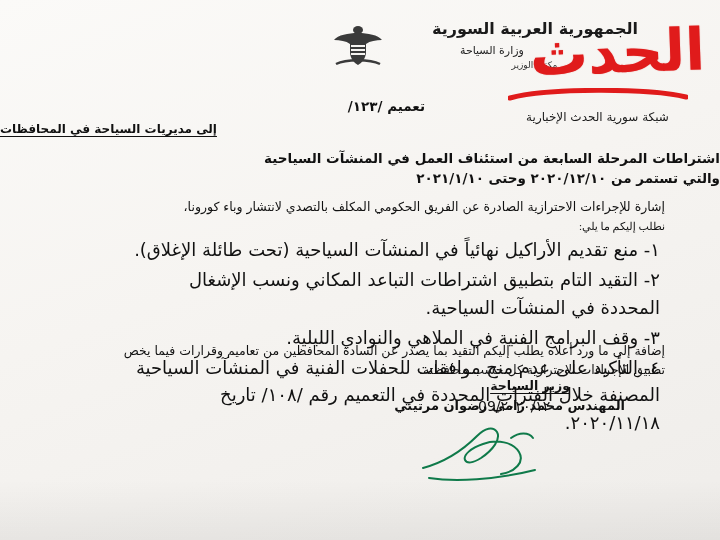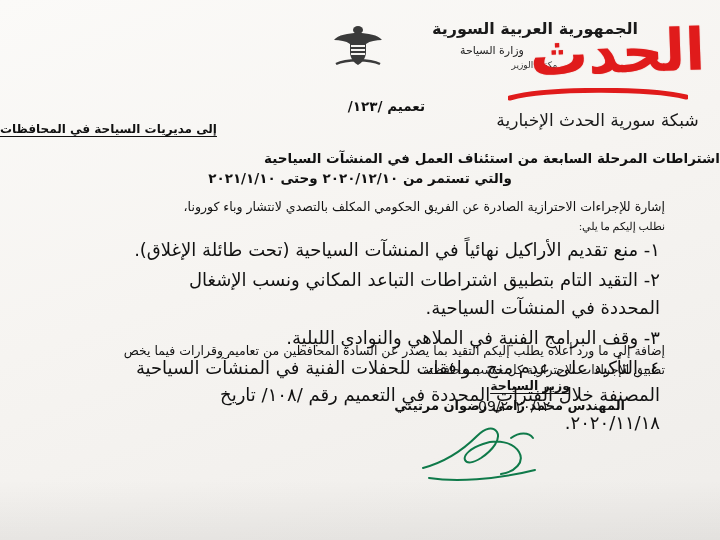--- a/index.html
+++ b/index.html
@@ -128,21 +128,21 @@
     left: 18px;
     top: 66px;
     width: 180px;
     height: 14px;
   }
   #logo-caption {
     position: absolute;
     left: 0;
     top: 88px;
     width: 215px;
-    font-size: 17px;
+    font-size: 12px;
     color: #1a1a1a;
     direction: rtl;
     text-align: center;
   }
 
   
   #circular-no {
     position: absolute;
     right: 295px;
     top: 98px;
@@ -174,21 +174,21 @@
     font-size: 13.5px;
     font-weight: bold;
     direction: rtl;
     color: #111;
   }
   #subject-2 {
     position: absolute;
     left: 0;
     right: 0;
     top: 170px;
-    text-align: center;
+    text-align: right;
     font-size: 13.5px;
     font-weight: bold;
     direction: rtl;
     color: #111;
   }
 
   #para-intro {
     position: absolute;
     left: 150px;
     right: 55px;

